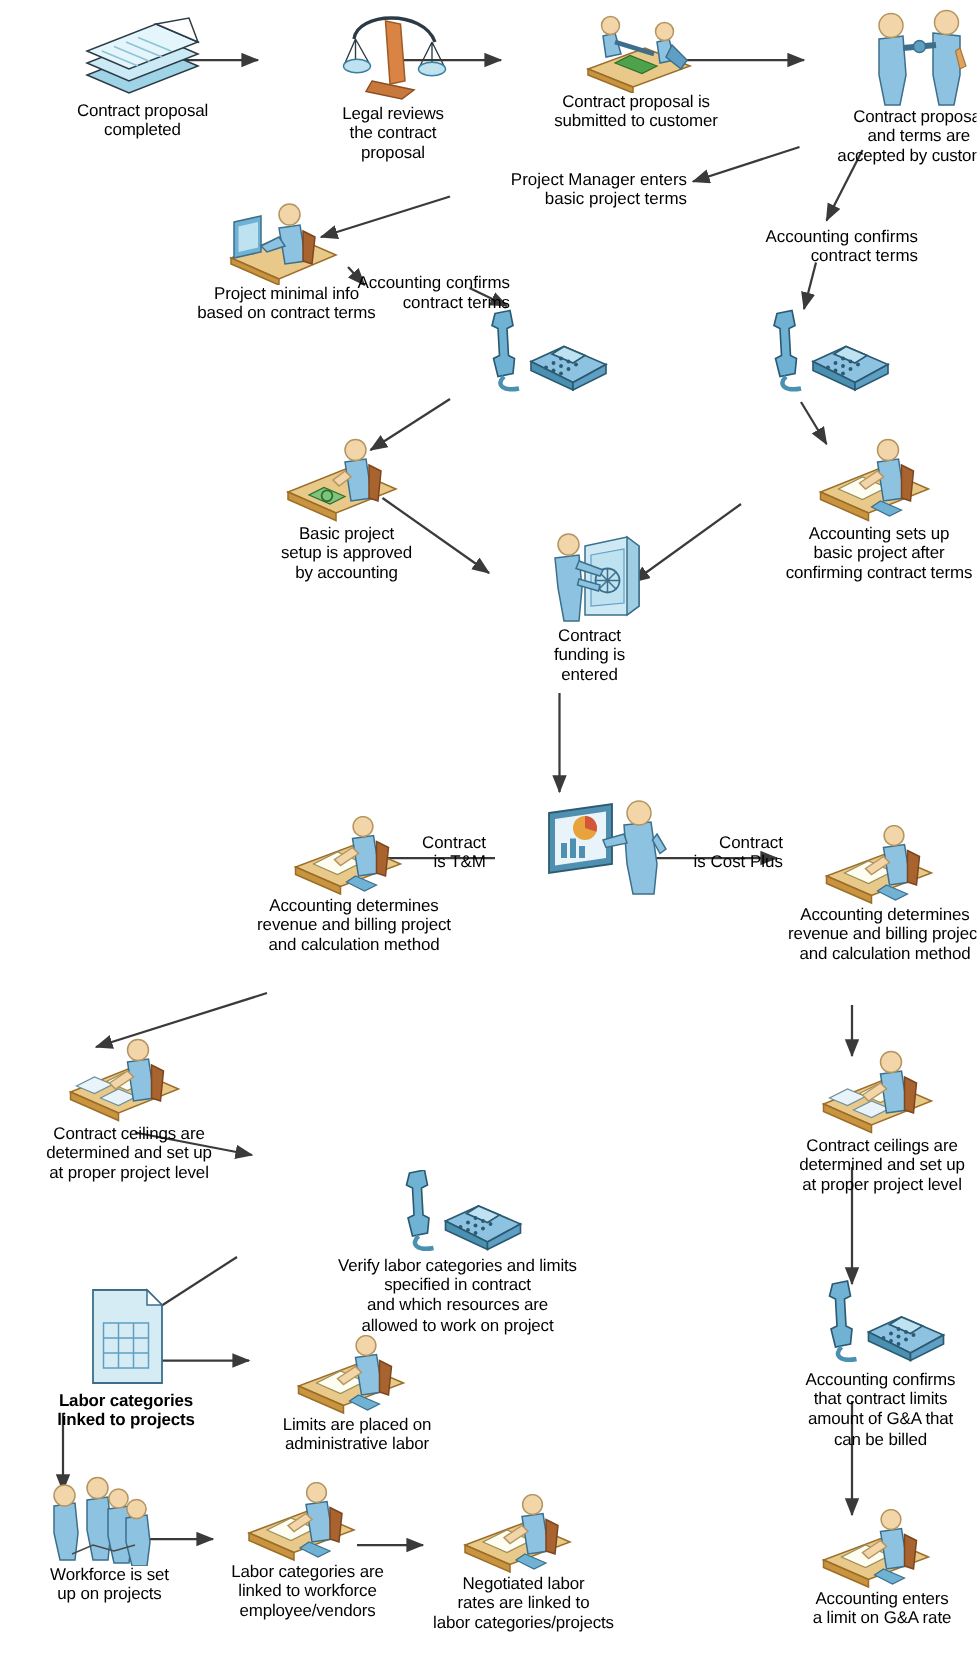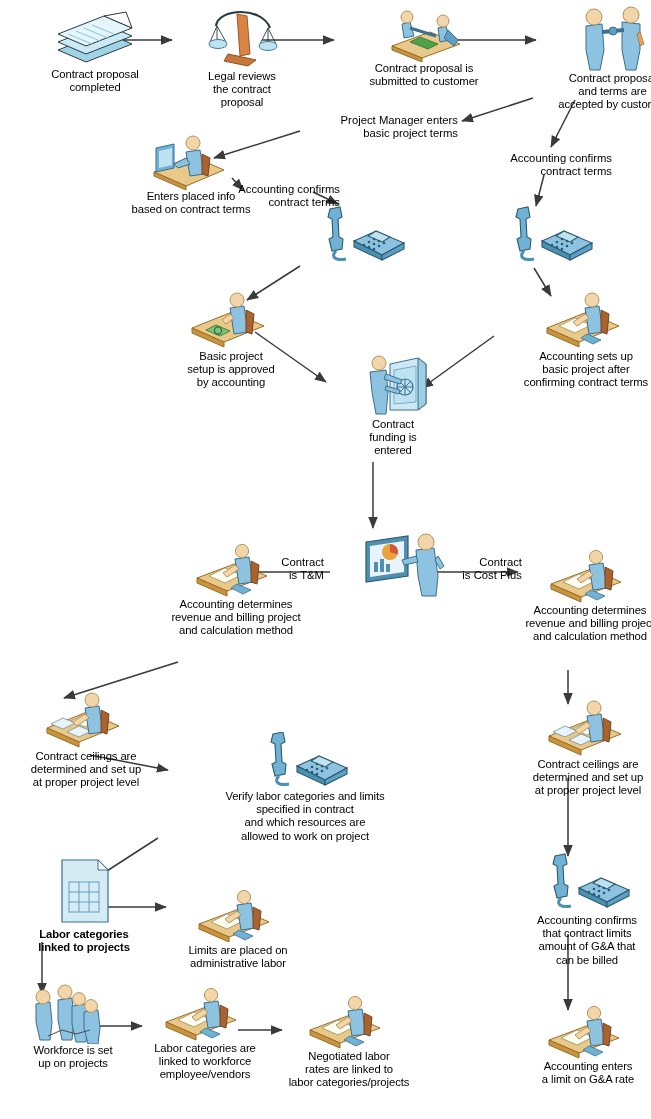--- a/index.html
+++ b/index.html
@@ -100,21 +100,21 @@
             <path d="M24 25 L48 35"></path>
           <path d="M32 22 L56 32"></path>
             <path d="M40 19 L62 28"></path>
         </g>
       </svg>
     </div>
     <div class="cap">Contract proposal
 completed</div>
   </div>
 
-  <div class="node" style="left:172px;top:4px;width:100px;">
+  <div class="node" style="left:192px;top:4px;width:100px;">
     <div class="ico" style="width:76px;height:66px;">
       <svg width="76" height="66" viewBox="0 0 76 66">
         <path d="M12 22 C14 4 58 2 66 24" stroke="#2b3a45" stroke-width="2.2" fill="none"></path>
         <path d="M33 10 L43 12 L46 50 L36 52 Z" fill="#d98444" stroke="#9c5a25" stroke-width="1"></path>
         <path d="M24 50 L52 56 L44 62 L20 57 Z" fill="#c9783c" stroke="#8d4f22" stroke-width="1"></path>
         <g stroke="#2b3a45" stroke-width="0.9" fill="none">
           <path d="M13 22 L6 38 M13 22 L22 38 M13 22 L13 38"></path>
           <path d="M64 24 L56 40 M64 24 L72 40 M64 24 L64 40"></path>
         </g>
         <ellipse cx="14" cy="40" rx="9" ry="4.5" fill="#bfe2f0" stroke="#3b7f9e" stroke-width="1"></ellipse>
@@ -171,21 +171,21 @@
         <path d="M6 42 L38 56 L76 40 L44 26 Z" fill="#e8c98a" stroke="#9c6d26" stroke-width="1"></path>
         <path d="M6 42 L38 56 L38 60 L6 46 Z" fill="#c8943f" stroke="#9c6d26" stroke-width="1"></path>
         <path d="M8 18 L26 14 L26 38 L8 42 Z" fill="#6fb2d4" stroke="#3b6f8c" stroke-width="1"></path>
         <path d="M11 21 L24 18 L24 35 L11 38 Z" fill="#bfe2f0"></path>
         <path d="M38 22 L52 20 L56 44 L42 46 Z" fill="#8dc2e0" stroke="#3b6f8c" stroke-width="1"></path>
         <circle cx="45" cy="13" r="7" fill="#f2d5a8" stroke="#b5955f" stroke-width="1"></circle>
         <path d="M38 28 L26 34 L30 38 L42 34 Z" fill="#8dc2e0" stroke="#3b6f8c" stroke-width="1"></path>
         <path d="M54 24 L62 28 L60 46 L54 44 Z" fill="#a8632e" stroke="#7b4620" stroke-width="1"></path>
       </svg>
     </div>
-    <div class="cap">Enters placed info
+    <div class="cap">Project minimal info
 based on contract terms</div>
   </div>
 
   <div class="node" style="left:296px;top:205px;width:92px;">
     <div class="ico" style="width:92px;height:62px;">
       <svg width="92" height="62" viewBox="0 0 92 62">
         <g stroke="#2b5a72" stroke-width="1.1">
           <path d="M14 4 L24 2 L26 12 L22 14 L23 32 L27 34 L26 44 L16 46 L13 34 L17 32 L16 14 L12 12 Z" fill="#6fb2d4"></path>
           <path d="M20 46 C14 52 20 56 30 54" fill="none" stroke-width="3" stroke="#4a90b0"></path>
           <path d="M38 36 L60 26 L88 38 L66 50 Z" fill="#8dc2e0"></path>
@@ -361,21 +361,21 @@
         <circle cx="49" cy="8" r="7" fill="#f2d5a8" stroke="#b5955f" stroke-width="1"></circle>
         <path d="M42 22 L30 30 L34 34 L46 26 Z" fill="#f2d5a8" stroke="#b5955f" stroke-width="1"></path>
         <path d="M58 18 L66 22 L64 42 L58 40 Z" fill="#a8632e" stroke="#7b4620" stroke-width="1"></path>
       </svg>
     </div>
     <div class="cap">Contract ceilings are
 determined and set up
 at proper project level</div>
   </div>
 
-  <div class="node" style="left:178px;top:732px;width:214px;">
+  <div class="node" style="left:178px;top:780px;width:214px;">
     <div class="ico" style="width:92px;height:58px;">
       <svg width="92" height="58" viewBox="0 0 92 58">
         <g stroke="#2b5a72" stroke-width="1.1">
           <path d="M14 2 L24 0 L26 10 L22 12 L23 30 L27 32 L26 42 L16 44 L13 32 L17 30 L16 12 L12 10 Z" fill="#6fb2d4"></path>
           <path d="M20 44 C14 50 20 54 30 52" fill="none" stroke-width="3" stroke="#4a90b0"></path>
           <path d="M38 34 L60 24 L88 36 L66 48 Z" fill="#8dc2e0"></path>
           <path d="M38 34 L38 40 L66 53 L66 48 Z" fill="#4a90b0"></path>
           <path d="M66 48 L88 36 L88 42 L66 53 Z" fill="#5f9fc4"></path>
           <path d="M60 24 L74 30 L66 35 L52 29 Z" fill="#bfe2f0"></path>
         </g>

